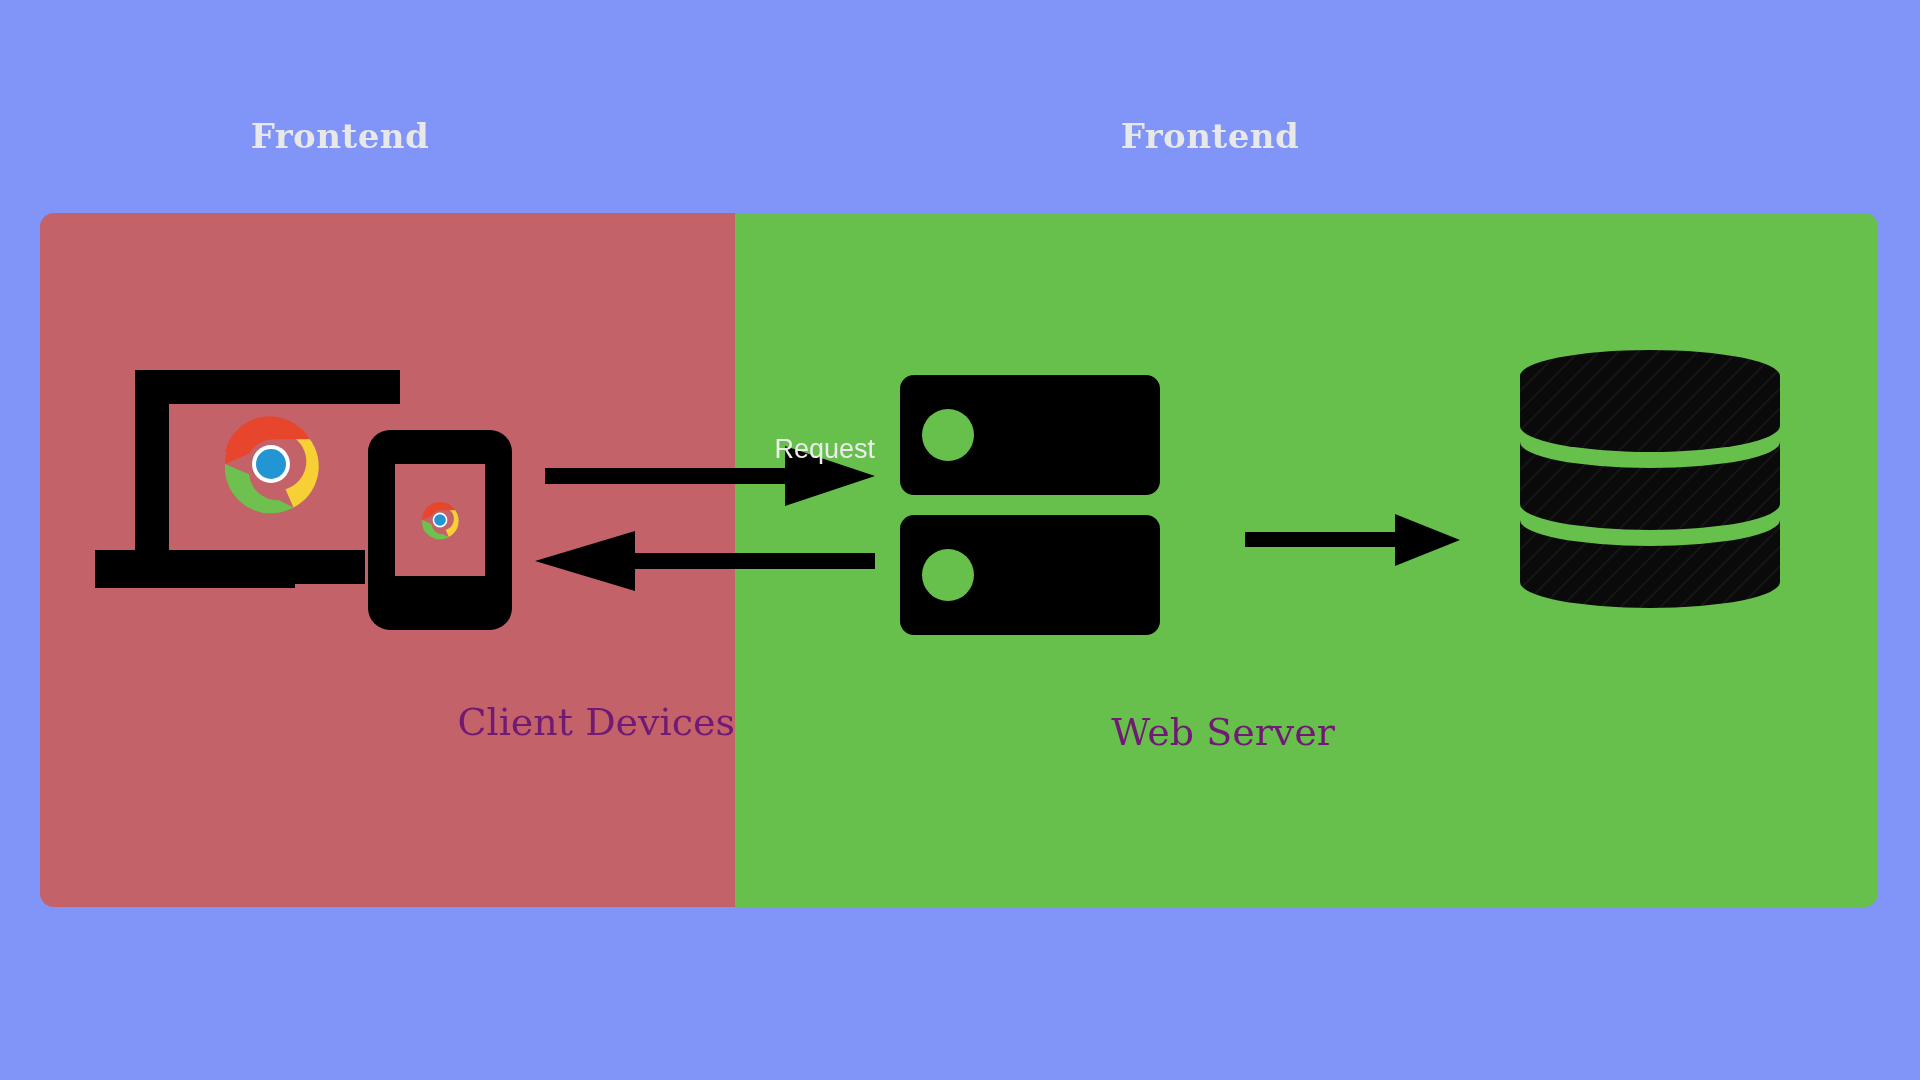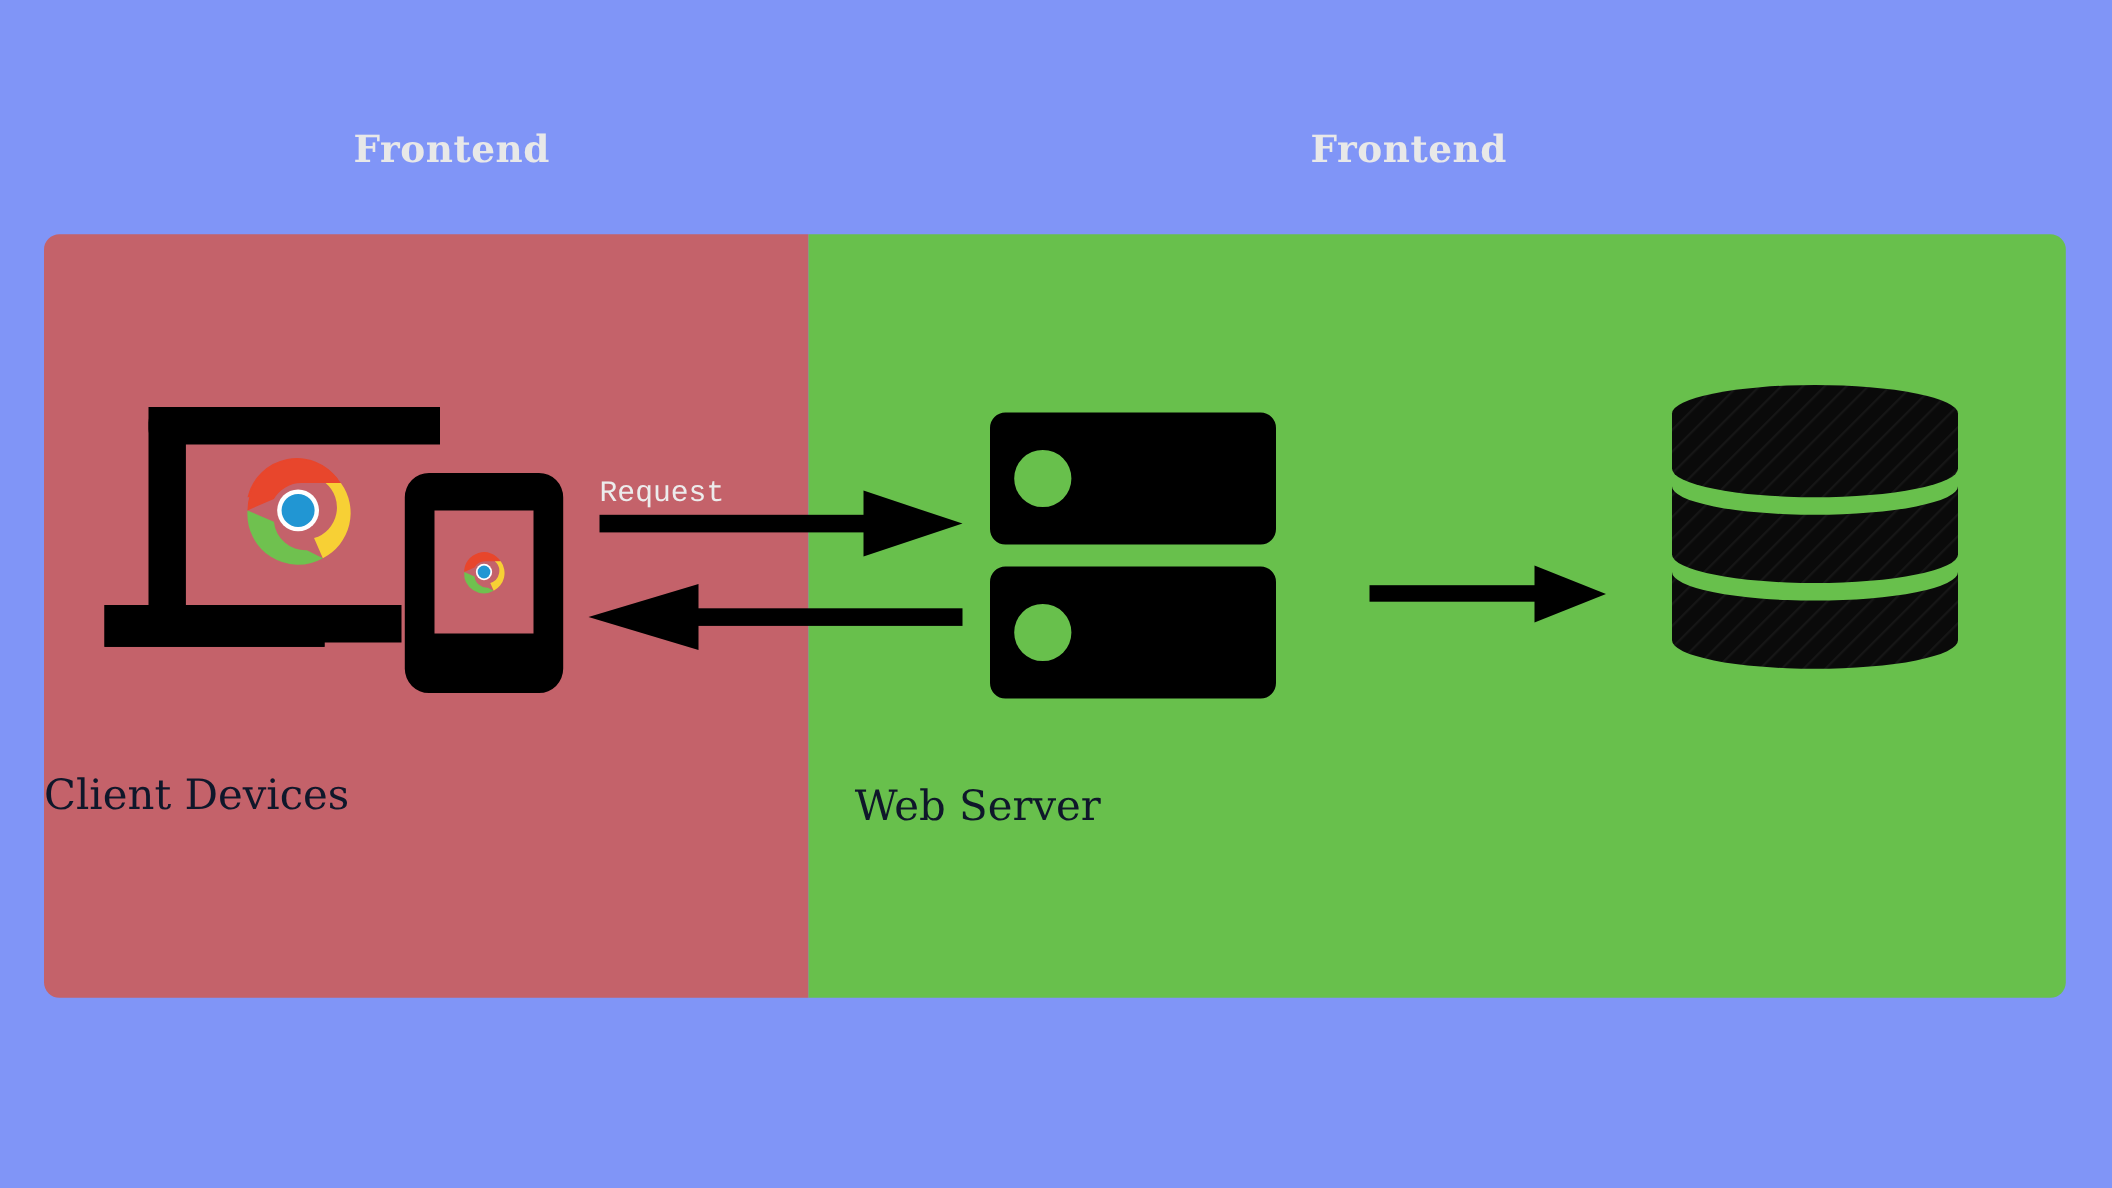--- a/index.html
+++ b/index.html
@@ -18,21 +18,21 @@
 
   
   .section-heading {
     position: absolute;
     font-family: "DejaVu Serif", "Liberation Serif", serif;
     font-weight: bold;
     font-size: 34px;
     color: #e8e8e8;
     letter-spacing: 0.5px;
     white-space: nowrap;
-    text-align: right;
+    text-align: center;
   }
   #heading-frontend { left: 180px; top: 116px; width: 320px; }
   #heading-backend  { left: 1050px; top: 116px; width: 320px; }
 
   
   .panel {
     position: absolute;
     top: 213px;
     height: 694px;
   }
@@ -51,24 +51,24 @@
     border-bottom-right-radius: 14px;
   }
 
   
   .node {
     position: absolute;
   }
   .node-label {
     position: absolute;
     width: 100%;
-    text-align: left;
+    text-align: right;
     font-family: "DejaVu Serif", "Liberation Serif", serif;
     font-weight: normal;
-    color: #0f172a;
+    color: #701a75;
     white-space: nowrap;
   }
 
   
   #node-client { left: 40px; top: 370px; width: 695px; height: 290px; }
   #label-client { top: 330px; font-size: 38px; left: 0; }
 
   .devices-wrap {
     position: absolute;
     left: 55px;
@@ -101,22 +101,22 @@
 
   
   .arrow-group { position: absolute; }
   #arrow-request  { left: 545px; top: 440px; width: 330px; height: 70px; }
   #arrow-response { left: 535px; top: 515px; width: 340px; height: 70px; }
   #arrow-db       { left: 1245px; top: 510px; width: 215px; height: 60px; }
 
   .arrow-label {
     position: absolute;
     width: 100%;
-    text-align: left;
-    font-family: Liberation Mono, monospace;
+    text-align: right;
+    font-family: Liberation Sans, sans-serif;
     font-size: 27px;
     color: #ececec;
     white-space: nowrap;
   }
   #label-request  { top: -6px; }
   #label-response { top: -4px; }
 
   svg { display: block; overflow: visible; }
 </style>
 </head>

